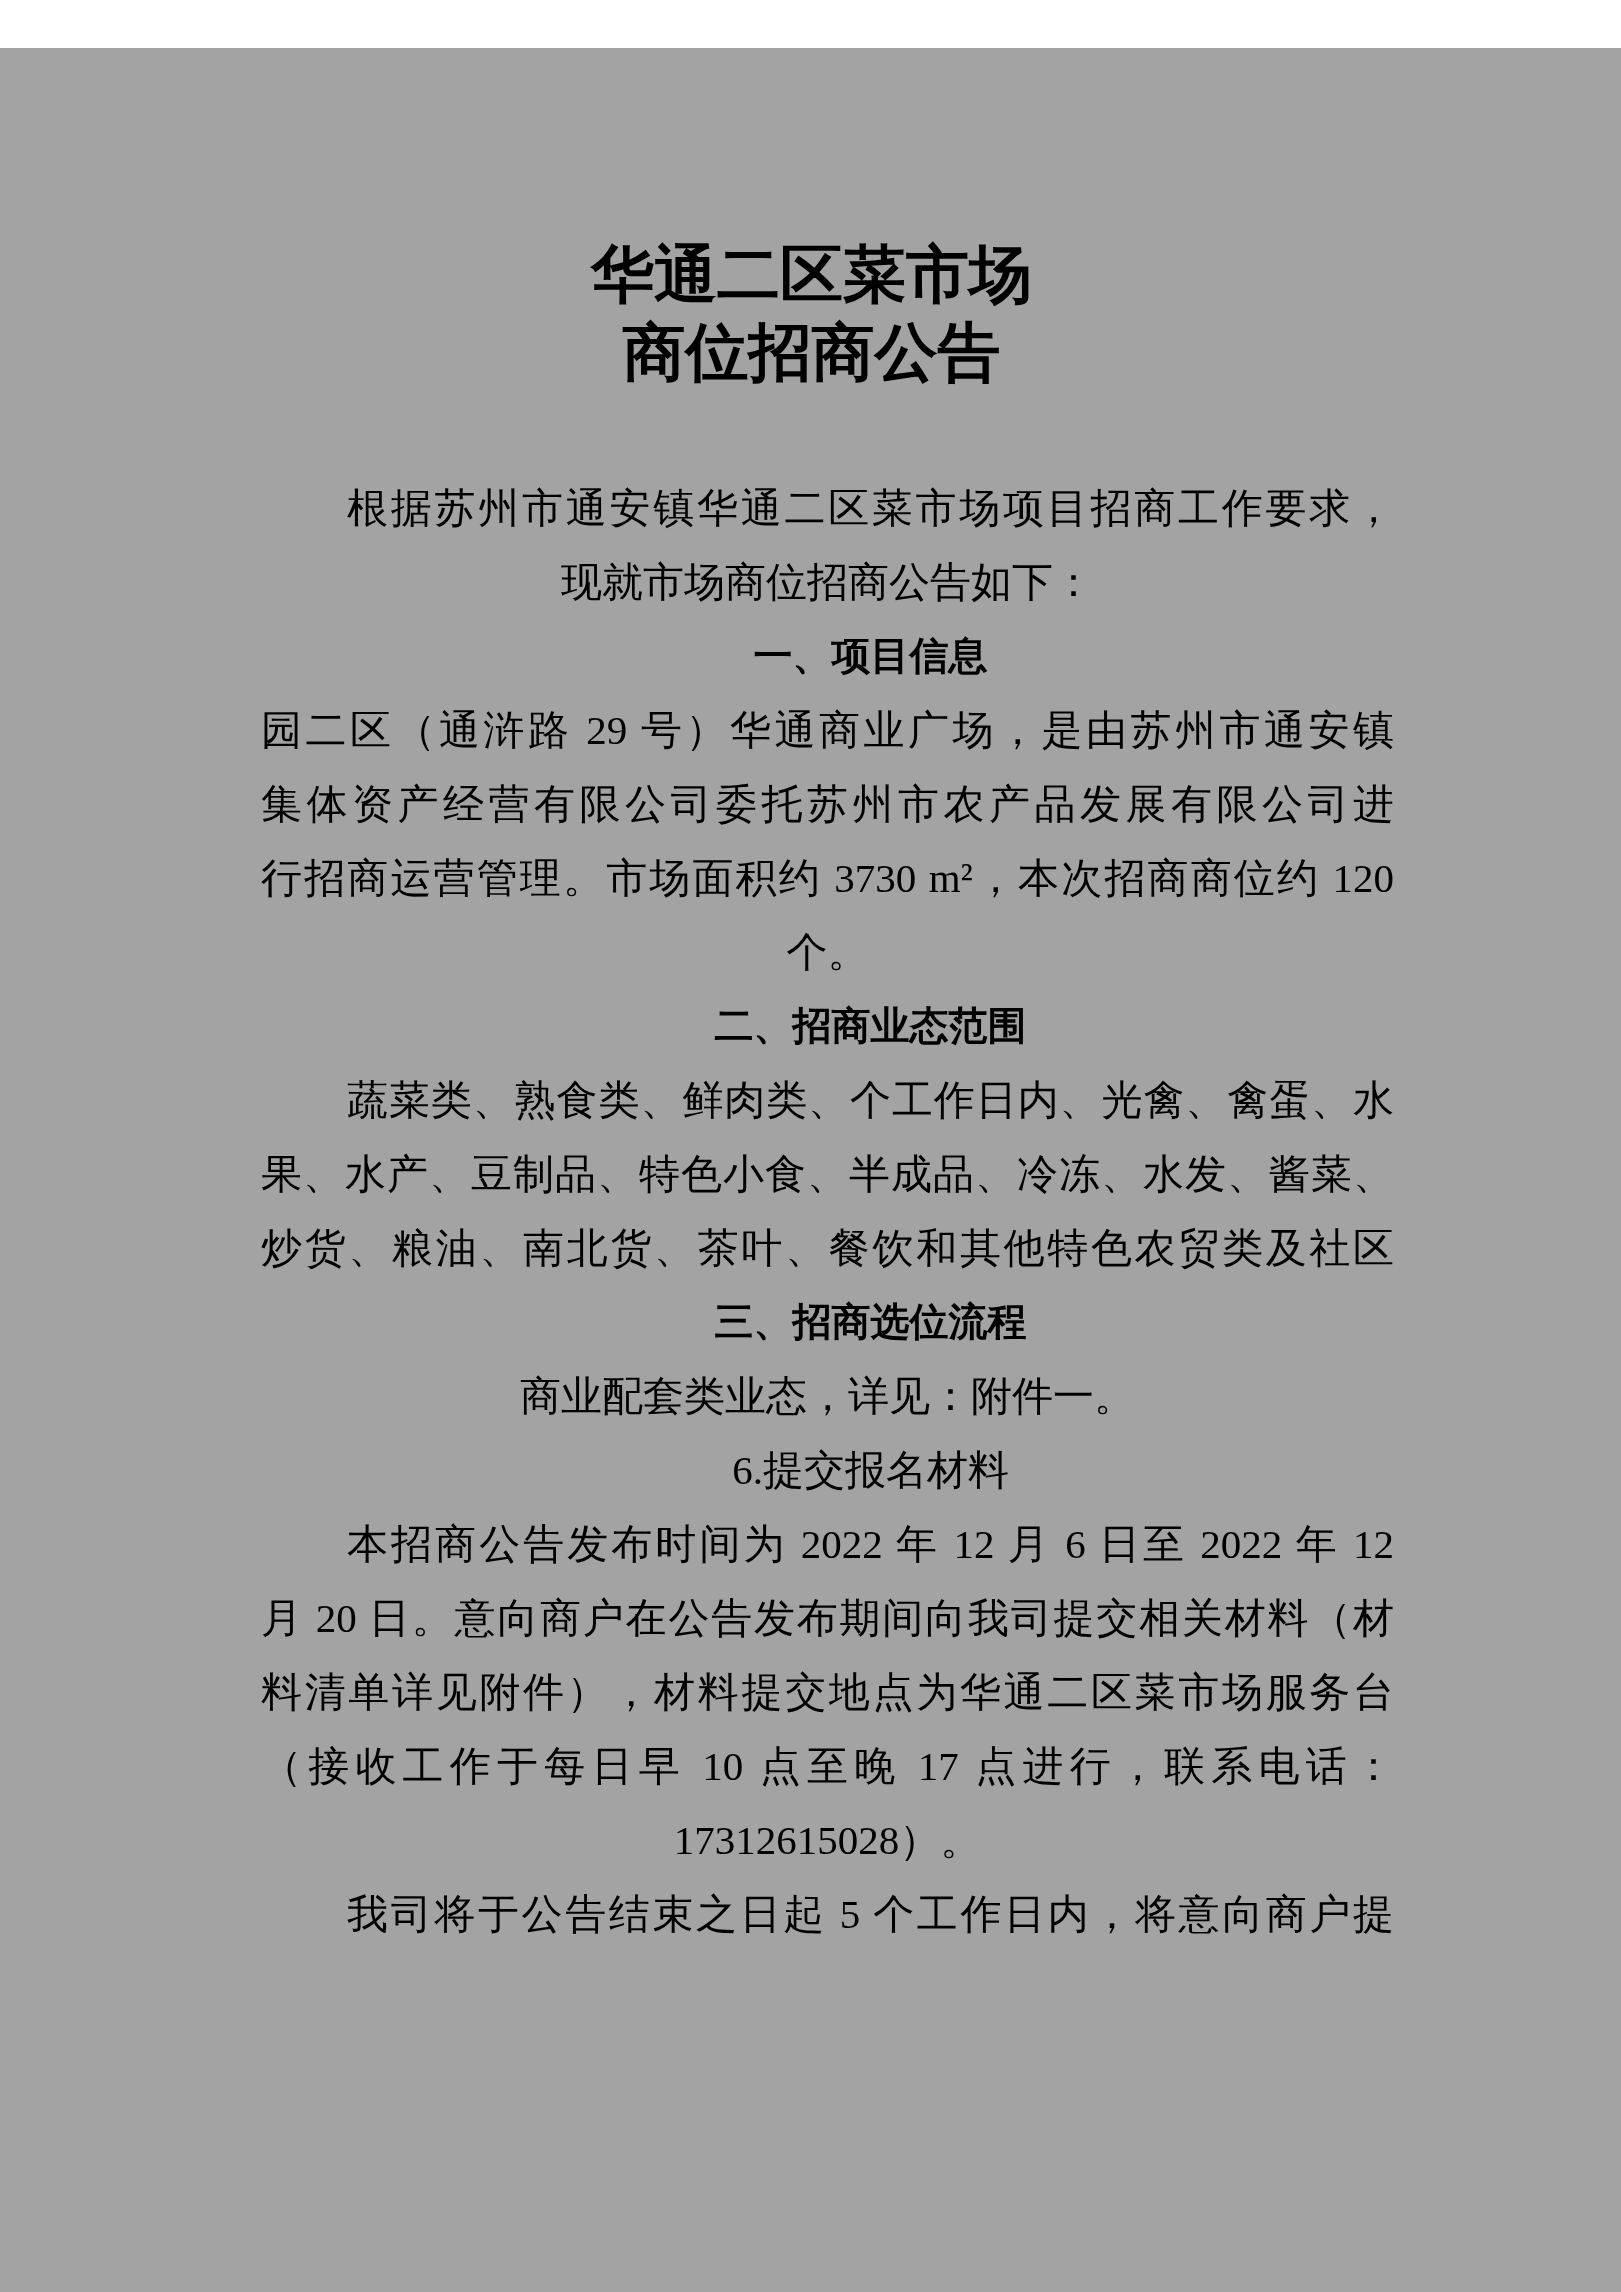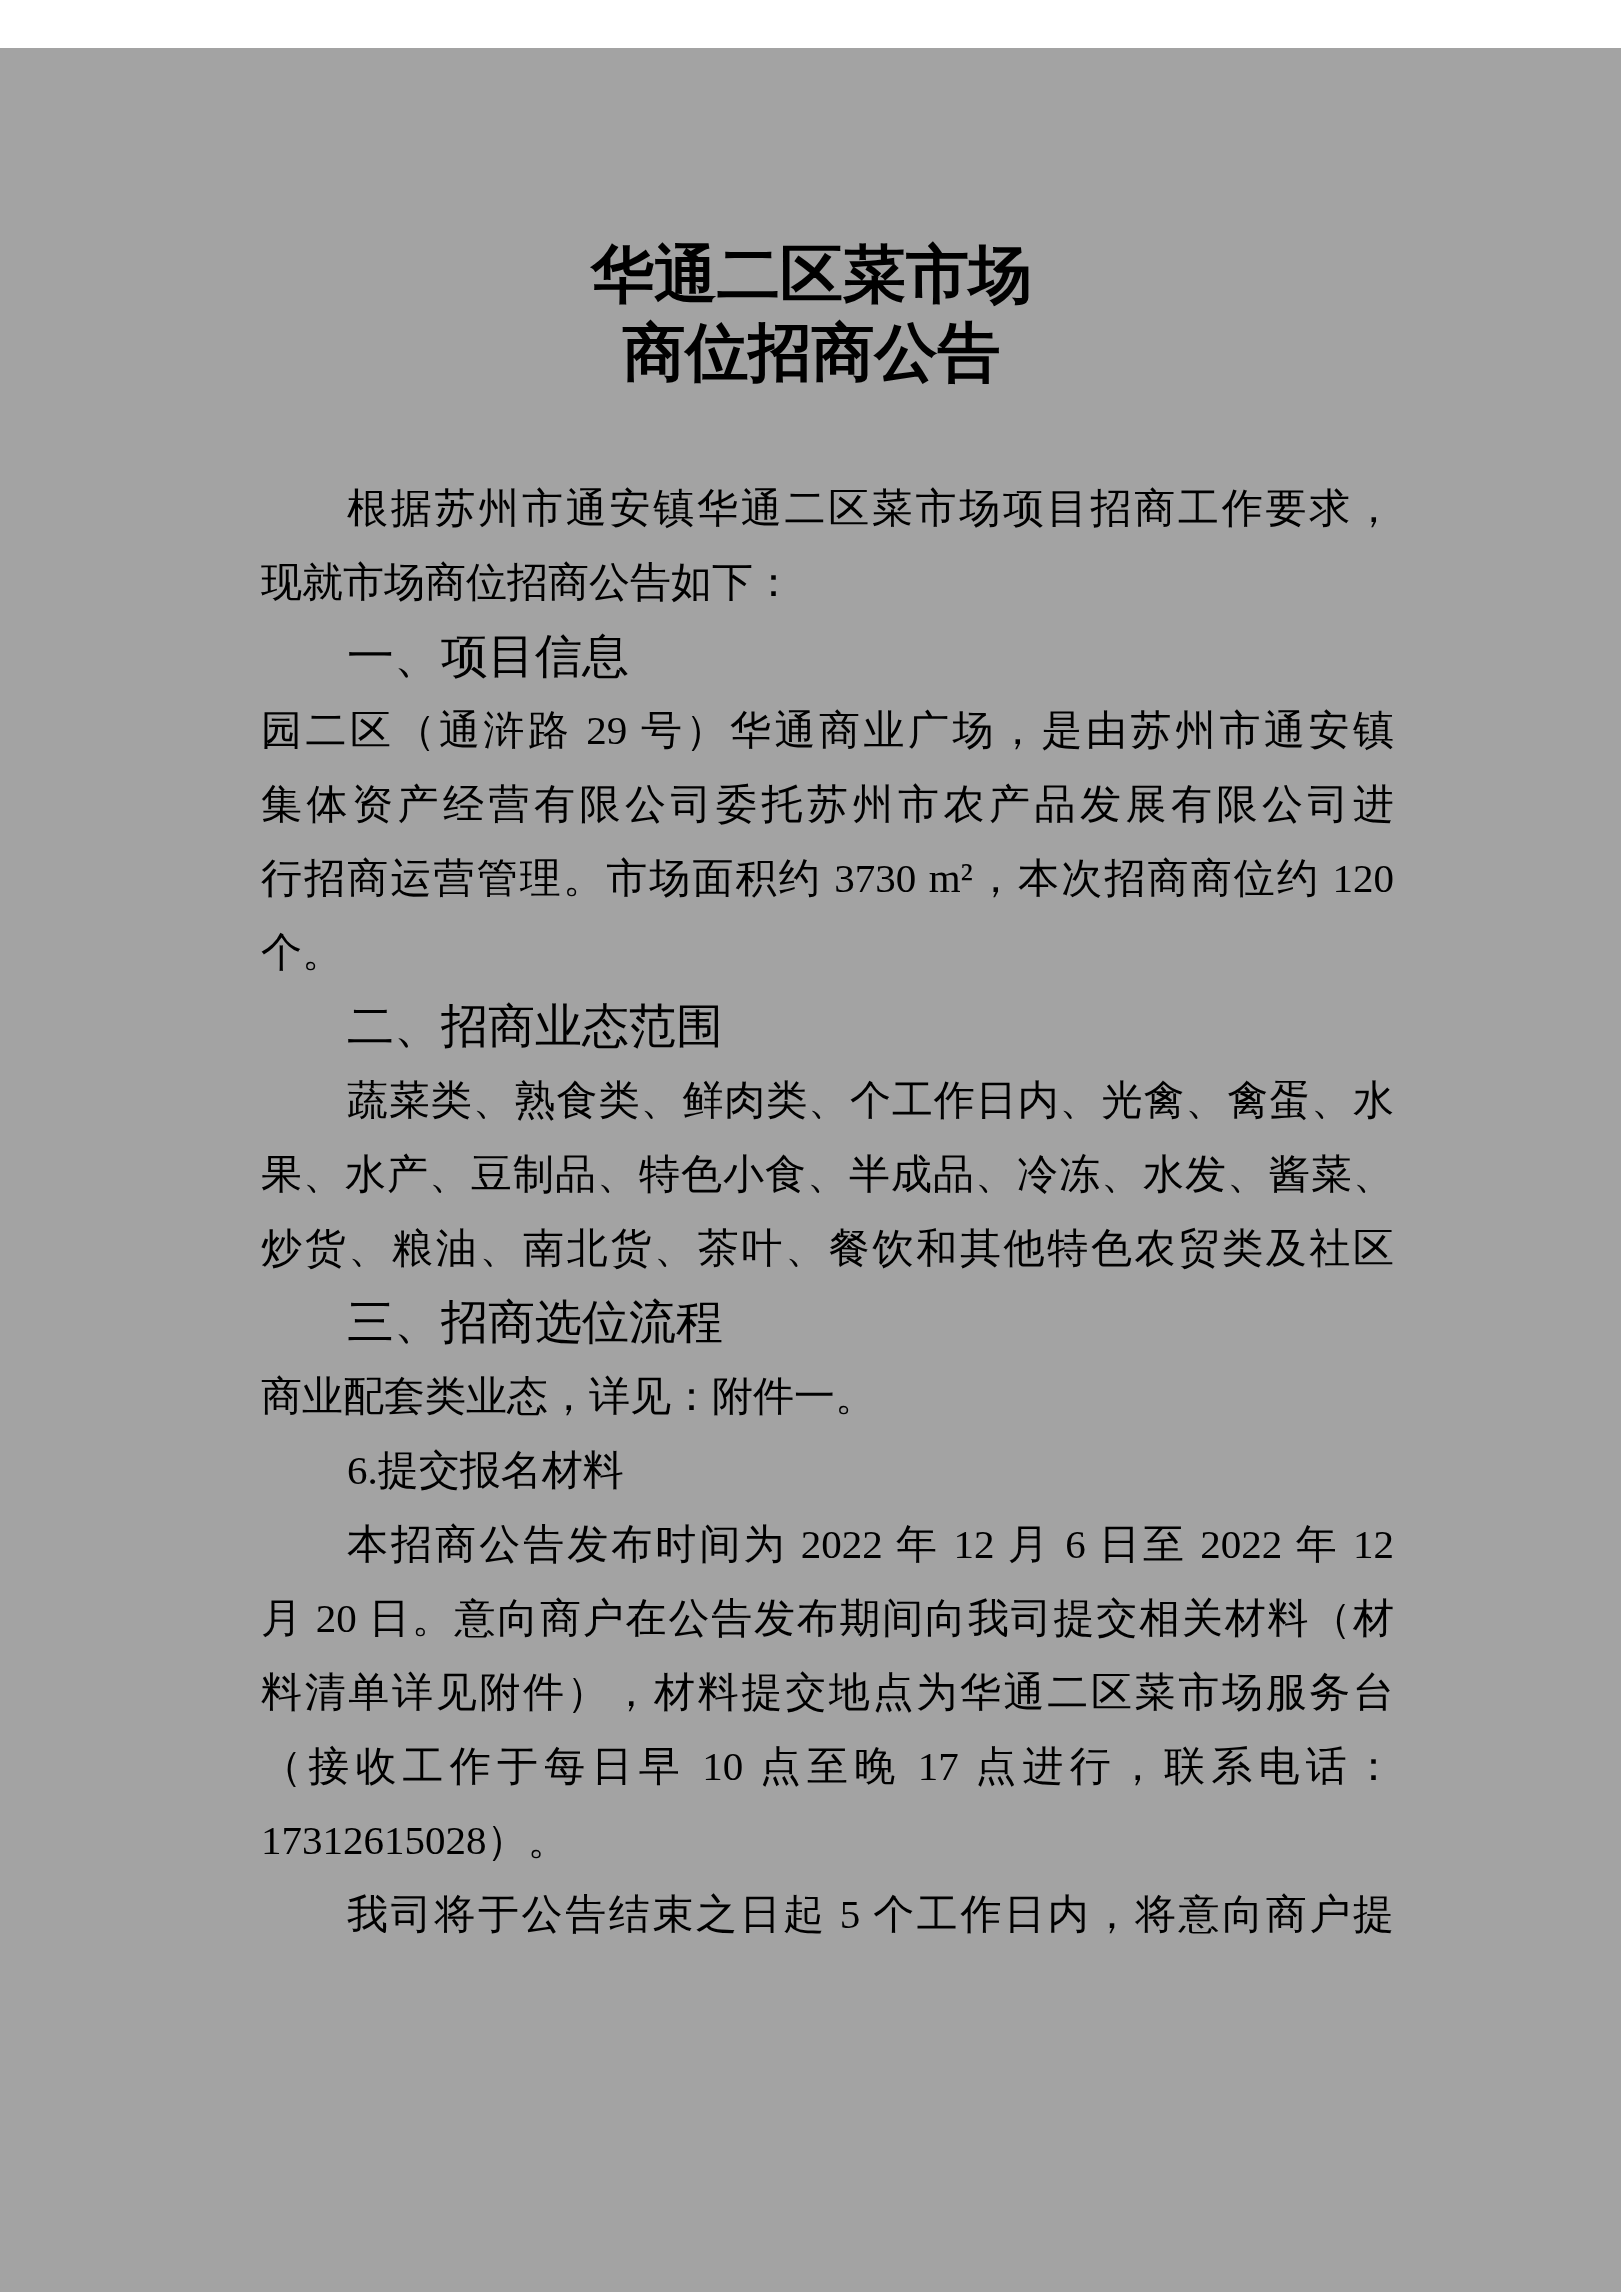--- a/index.html
+++ b/index.html
@@ -31,27 +31,27 @@
     position: absolute;
     top: 423px;
     left: 261px;
     width: 1133px;
   }
   .line {
     height: 74px;
     line-height: 74px;
     font-size: 41px;
     font-family: "Liberation Serif", "DejaVu Serif", serif;
-    text-align: left;
+    text-align: center;
     overflow: hidden;
   }
   .line.heading {
     font-family: "Liberation Sans", "DejaVu Sans", sans-serif;
-    font-weight: normal;
-    font-size: 47px;
+    font-weight: bold;
+    font-size: 39px;
   }
   .line.indent {
     text-indent: 86px;
   }
   .line.justify {
     text-align: justify;
     text-align-last: justify;
     text-justify: inter-character;
   }
 </style>

